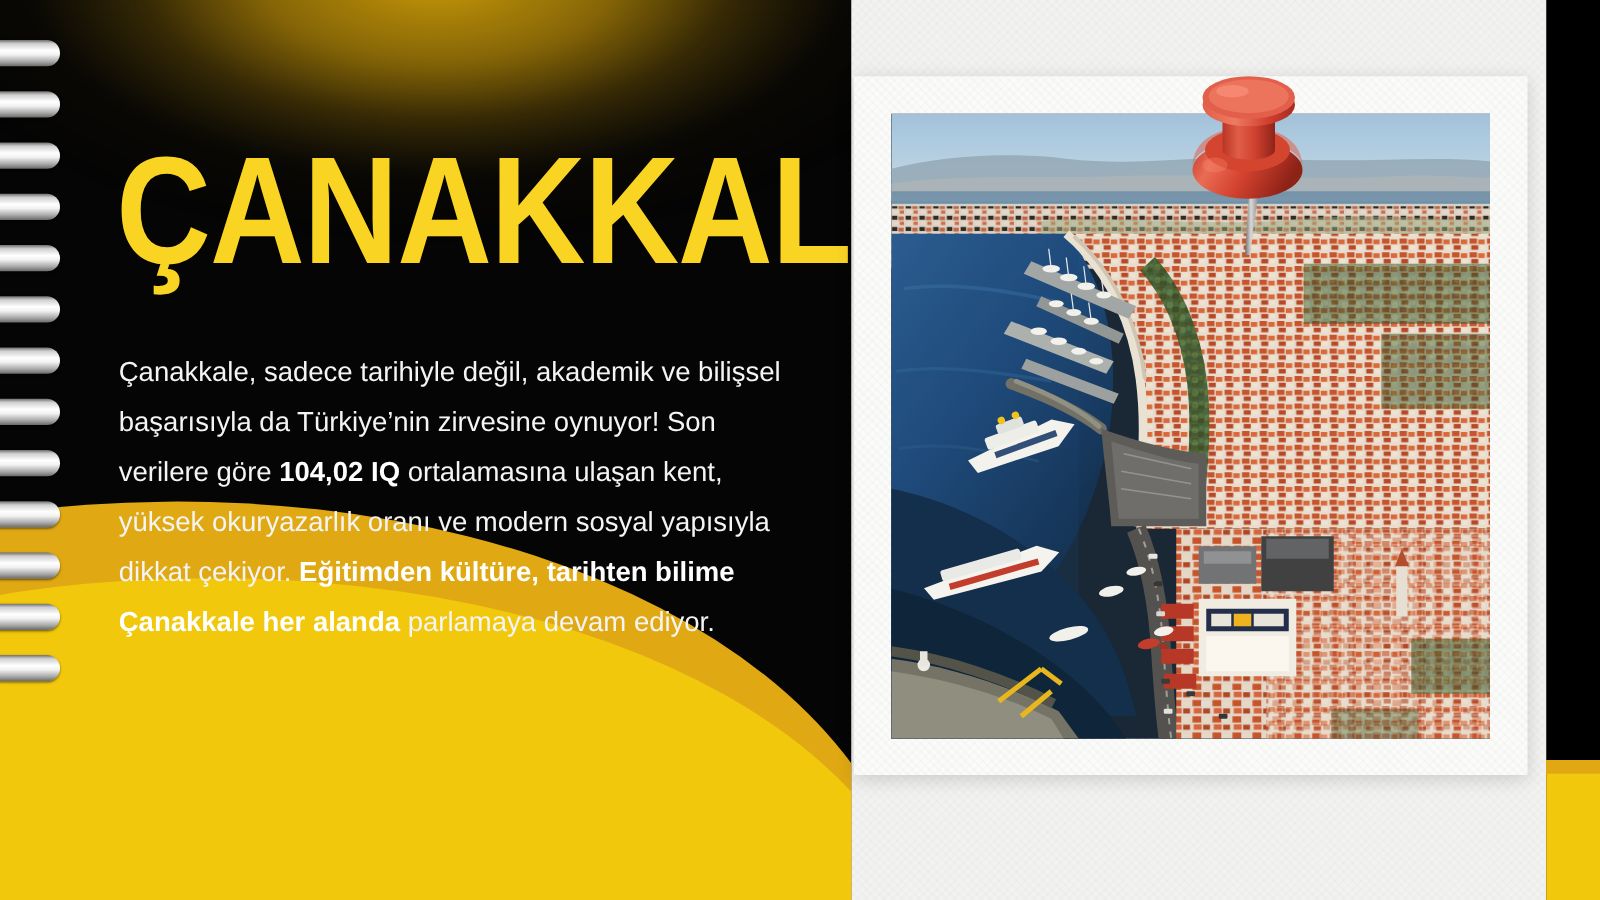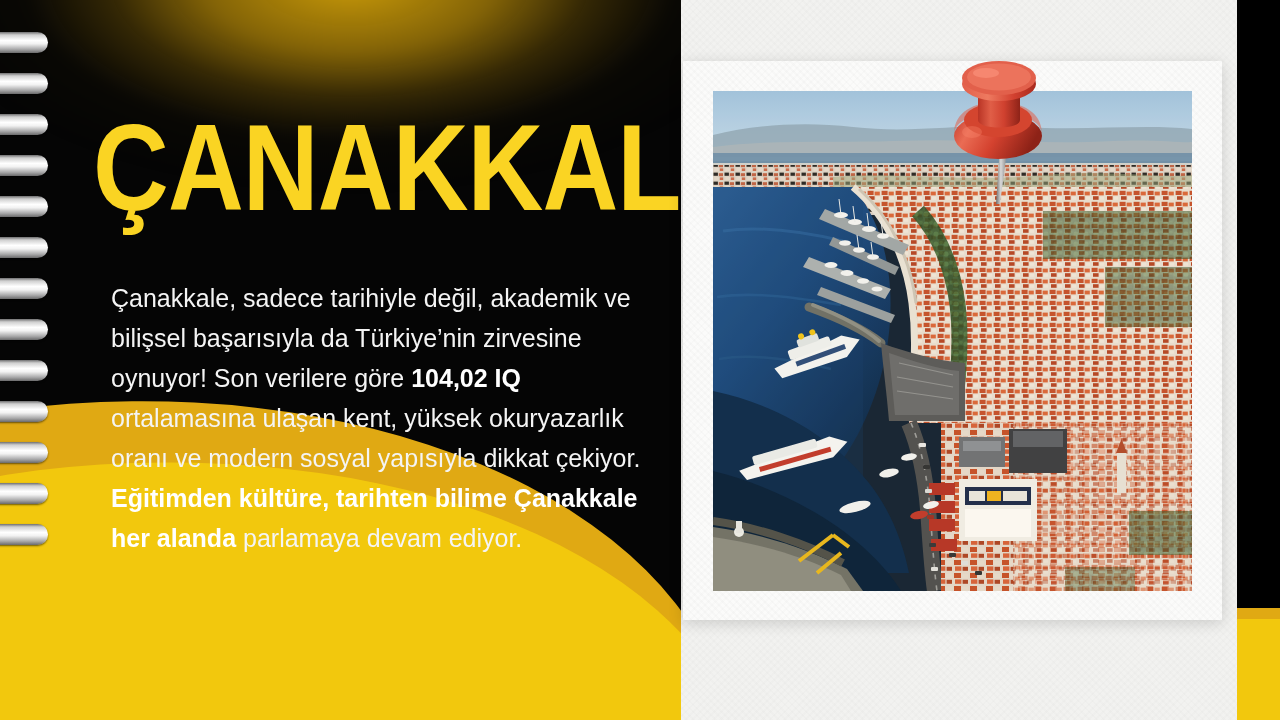--- a/index.html
+++ b/index.html
@@ -82,25 +82,24 @@
     transform:scaleX(0.86);
     transform-origin:left top;
     white-space:nowrap;
     z-index:20;
   }
 
   
   .body-text{
     position:absolute;left:95px;top:278px;width:538px;
     color:#f4f4f4;
-    font-size:25px;
+    font-size:22px;
     line-height:40px;
     font-weight:400;
     z-index:20;
-    margin-left:16px;
   }
   .body-text b{font-weight:bold;color:#ffffff;}
 
   
   .frame{
     position:absolute;left:683px;top:61px;width:539px;height:559px;
     background:
       repeating-linear-gradient(45deg, rgba(0,0,0,.014) 0 2px, rgba(255,255,255,0) 2px 5px),
       repeating-linear-gradient(-45deg, rgba(0,0,0,.012) 0 2px, rgba(255,255,255,0) 2px 5px),
       #fbfbfa;

